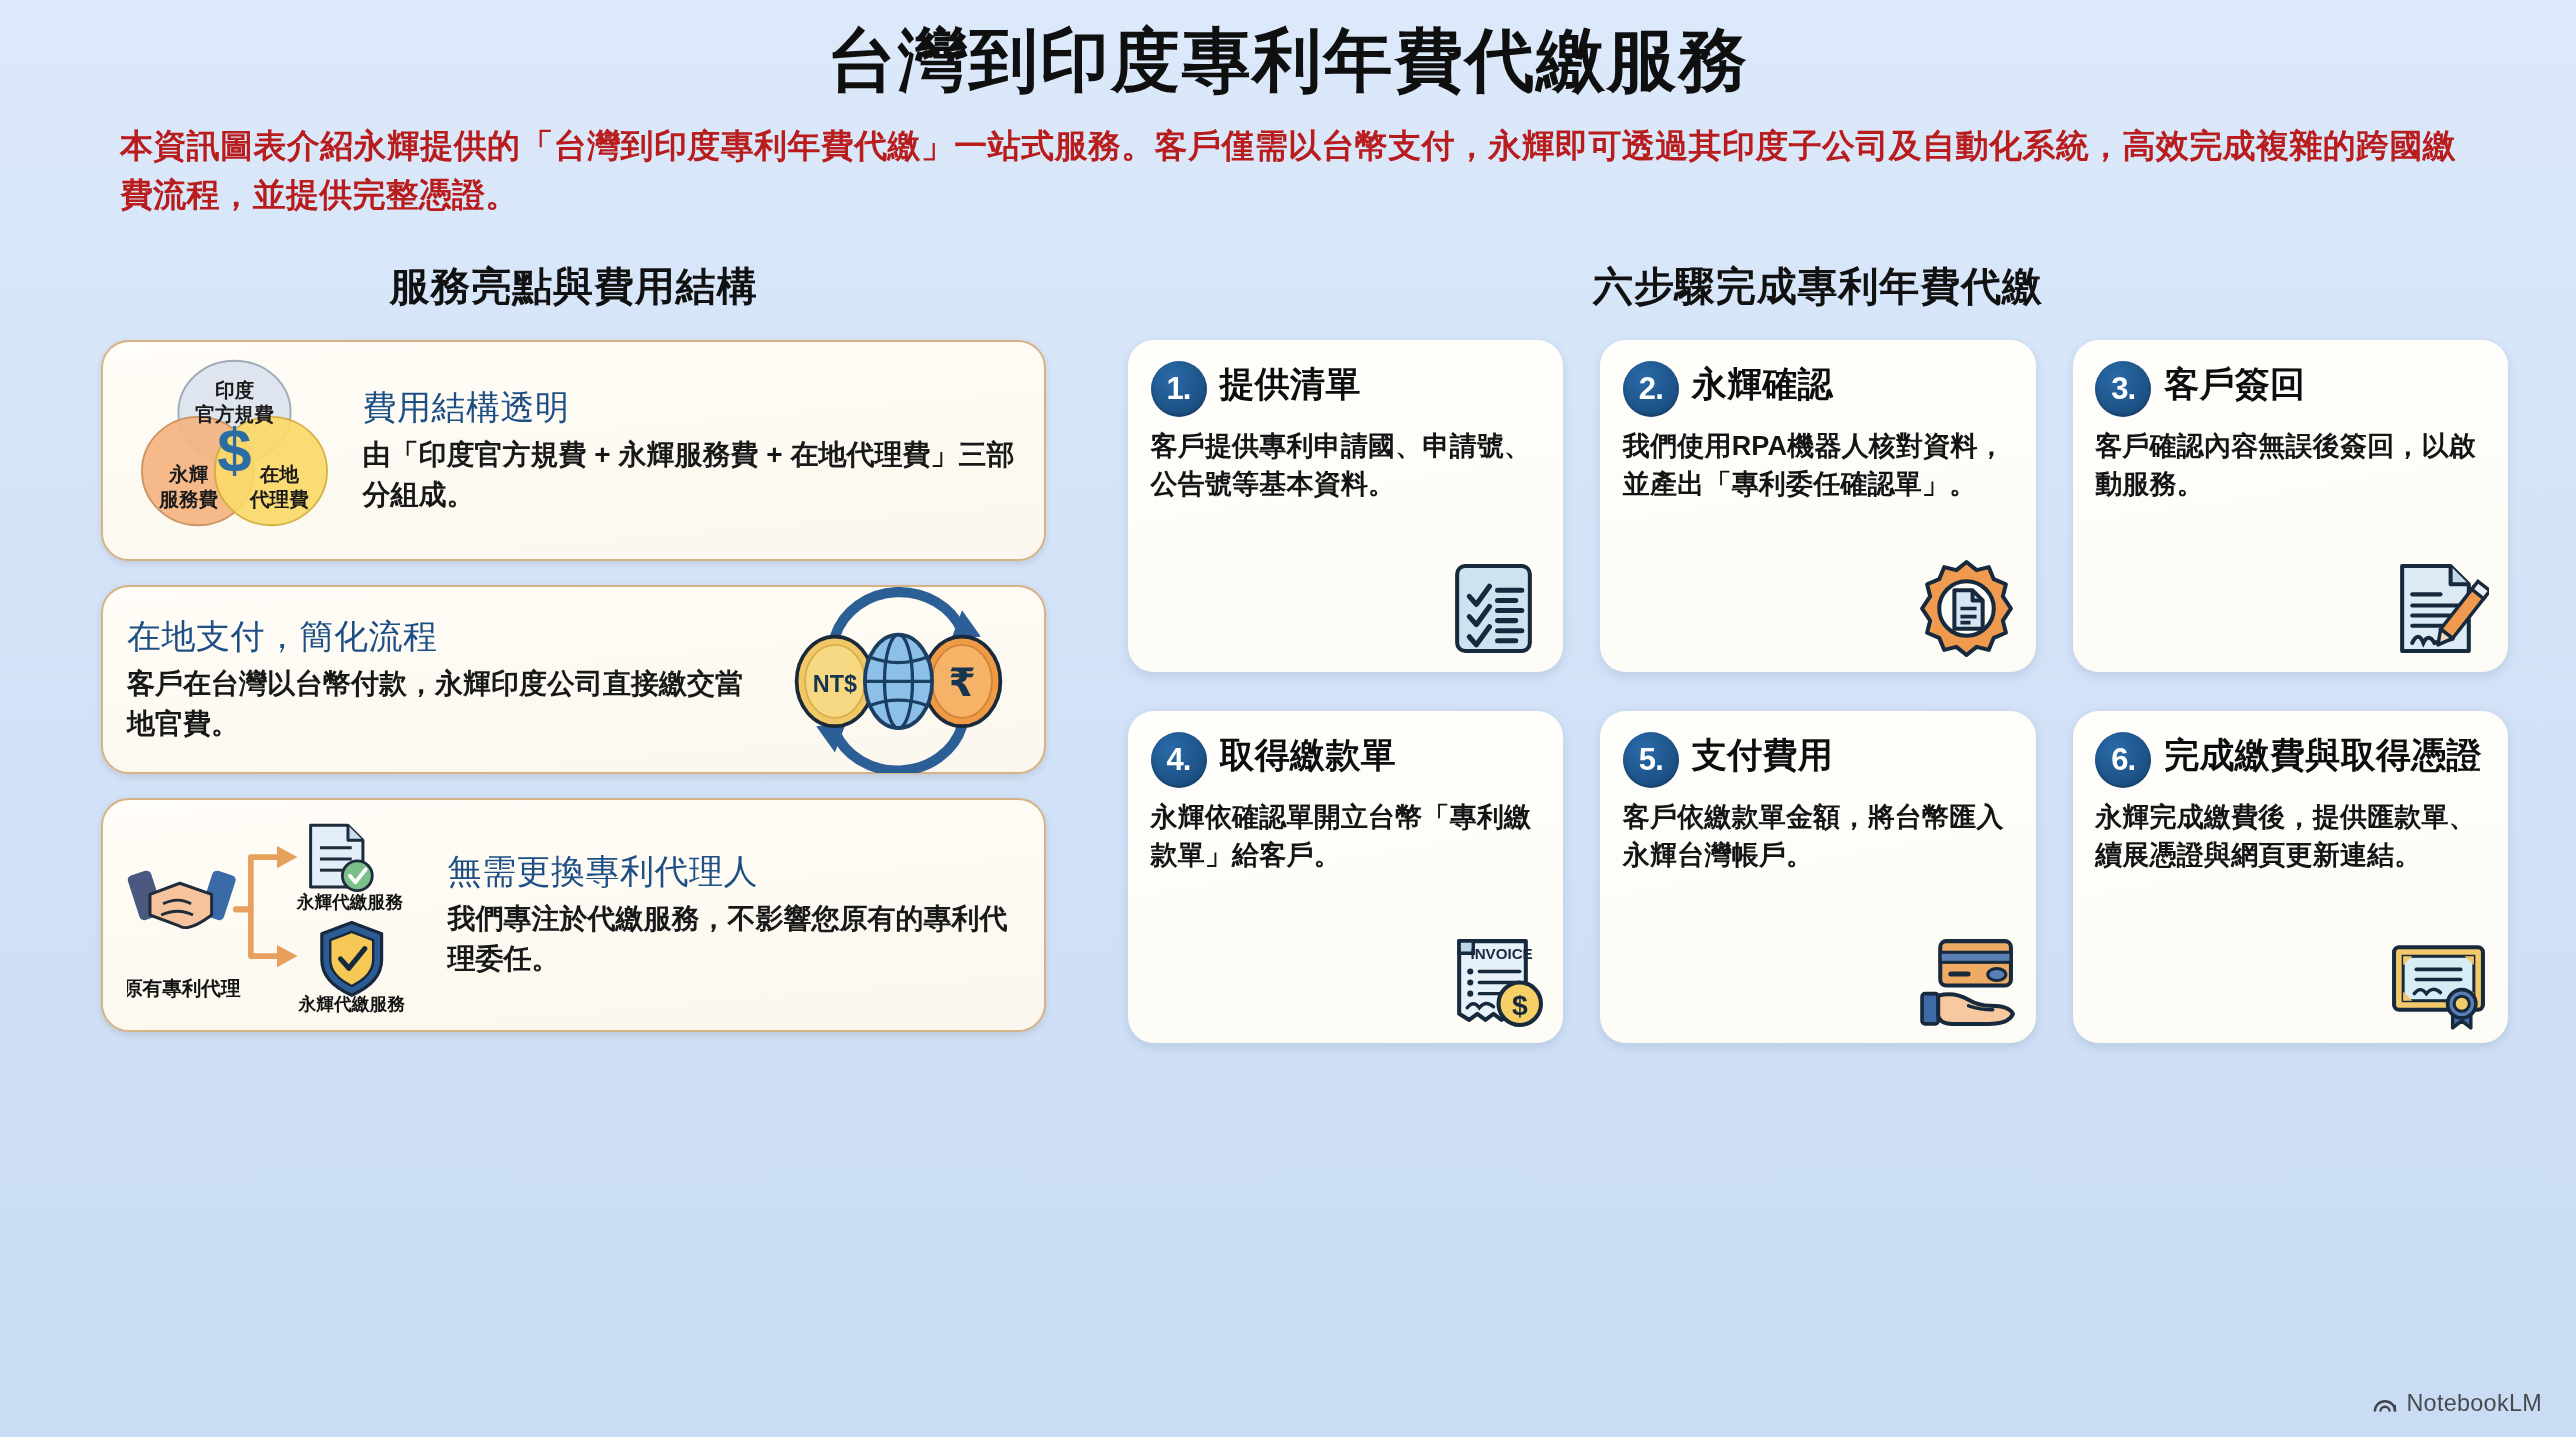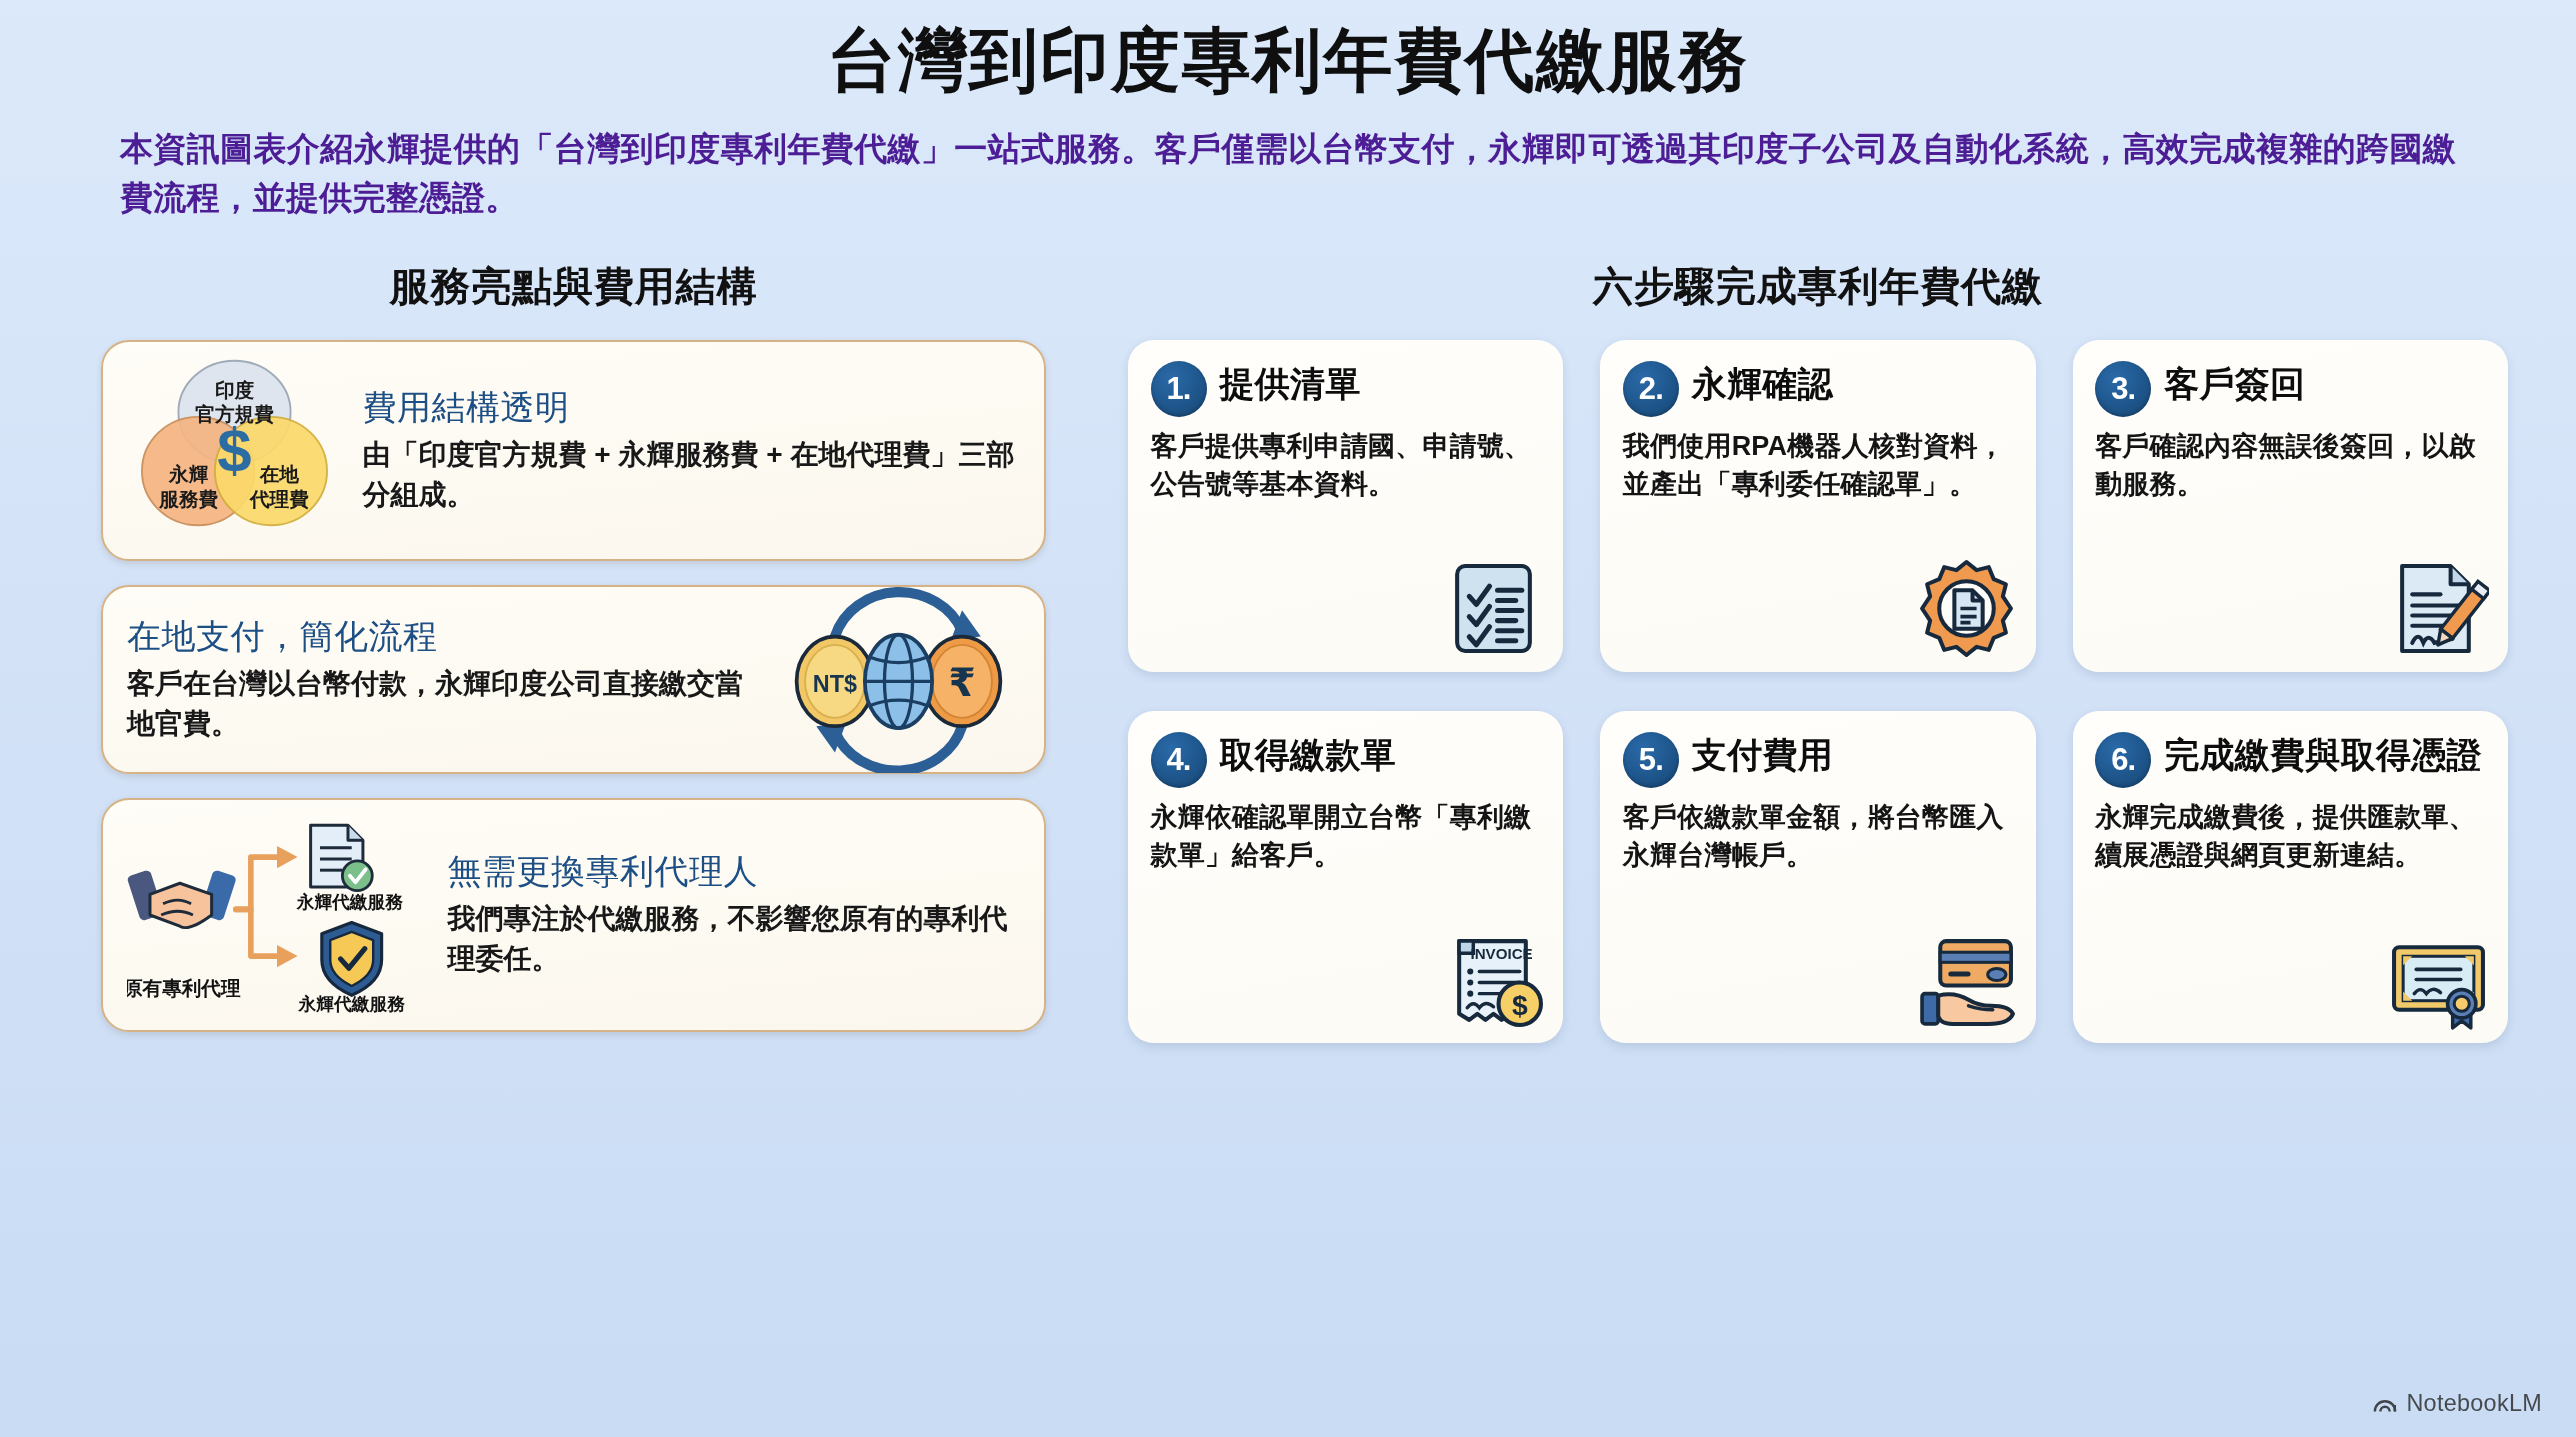--- a/index.html
+++ b/index.html
@@ -30,23 +30,24 @@
     letter-spacing: 1.9px;
     color: #0f0f0f;
     line-height: 1.12;
   }
 
   #intro-paragraph {
     margin: 26px 120px 0 120px;
     font-size: 33px;
     line-height: 1.48;
     font-weight: 700;
-    color: #4c1d95;
+    color: #b91c1c;
     text-align: justify;
     letter-spacing: 0.2px;
+    font-family: Liberation Mono, monospace;
   }
 
   
   #content-area {
     display: flex;
     margin-top: 36px;
     padding: 0 68px 0 101px;
     gap: 82px;
   }
 

